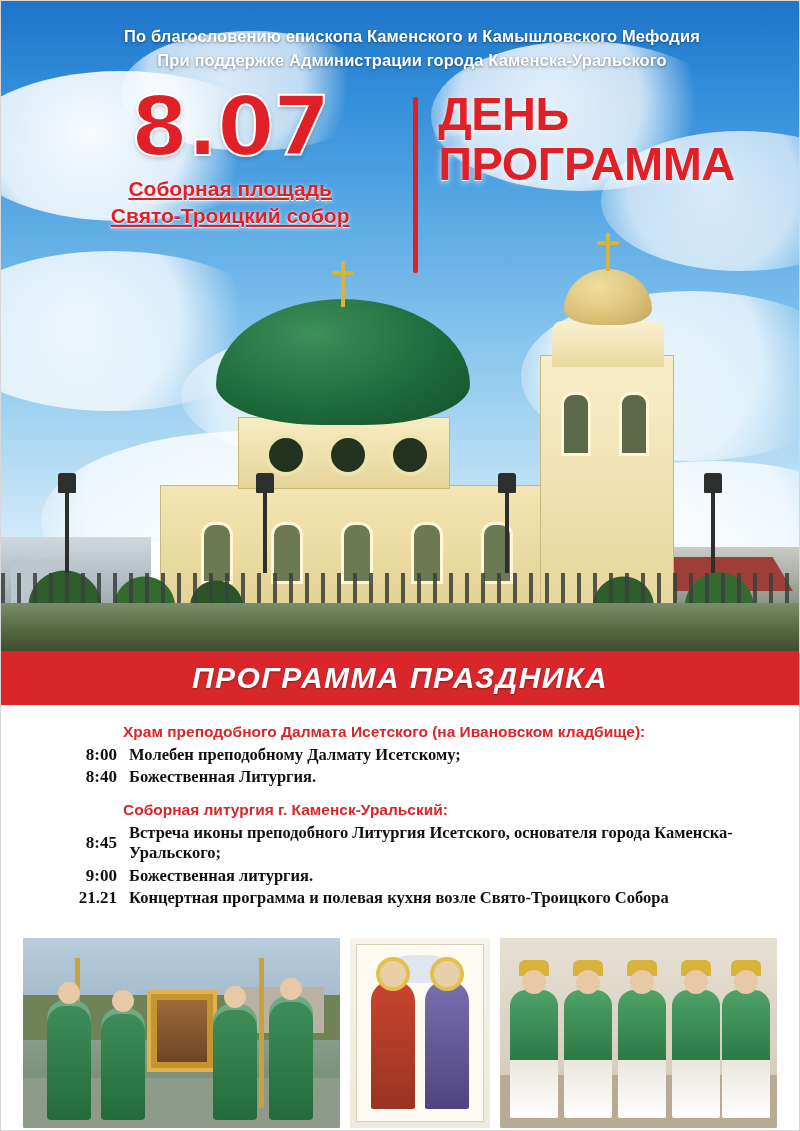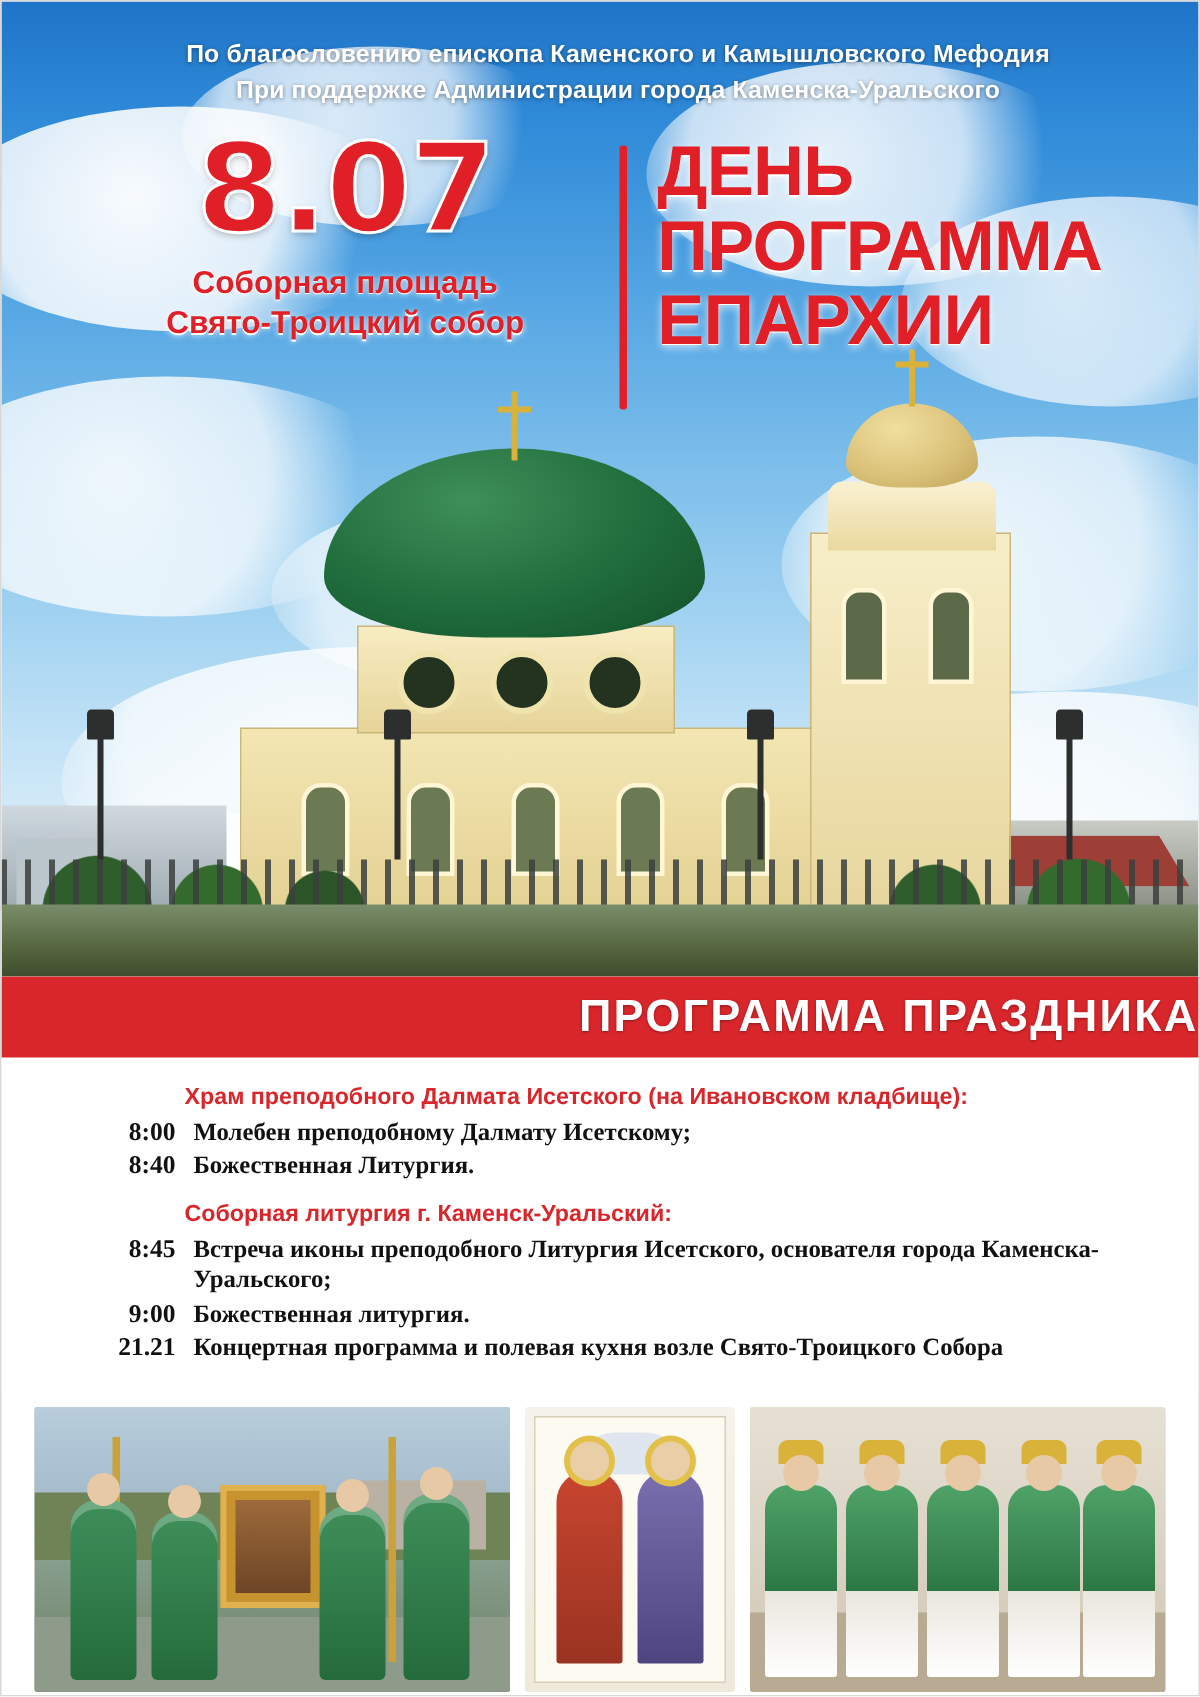--- a/index.html
+++ b/index.html
@@ -94,20 +94,21 @@
     text-shadow: 0 2px 5px rgba(0,0,0,.25);
     letter-spacing: -1px;
   }
   .place {
     margin-top: 12px;
     font-weight: bold;
     font-size: 21px;
     line-height: 1.28;
     color: #e01f26;
     text-shadow: 0 1px 0 #ffffff, 0 1px 4px rgba(255,255,255,.9);
+    text-decoration: underline;
   }
   .divider-bar {
     width: 5px;
     background: #e01f26;
     margin-top: 8px;
     height: 176px;
     border-radius: 2px;
   }
   .headline-right {
     padding-left: 20px;
@@ -241,21 +242,22 @@
     background:#23331f; border:4px solid #efe3ae;
   }
 
   
   .program-banner {
     position: relative;
     height: 54px;
     background: #d9262b;
     display: flex;
     align-items: center;
-    justify-content: flex-end;
+    justify-content: center;
+    font-style: italic;
   }
   .program-banner .pb-text {
     color:#fff;
     font-weight:bold;
     font-size: 30px;
     letter-spacing: 1.5px;
     text-shadow: 0 1px 2px rgba(0,0,0,.35);
   }
 
   
@@ -266,21 +268,21 @@
   .sched-group { margin-bottom: 14px; }
   .sched-head {
     color:#d9262b;
     font-weight:bold;
     font-size:15.5px;
     margin-left: 100px;
     margin-bottom: 4px;
   }
   .sched-row {
     display:flex;
-    align-items:flex-start;
+    align-items:center;
     margin-bottom: 2px;
   }
   .sched-time {
     width: 94px;
     flex: 0 0 94px;
     text-align:right;
     padding-right: 12px;
     font-weight: bold;
     font-size: 17px;
     color:#111;
@@ -390,21 +392,20 @@
         <div class="bigdate">8.07</div>
         <div class="place">
           <div>Соборная площадь</div>
           <div>Свято-Троицкий собор</div>
         </div>
       </div>
       <div class="divider-bar"></div>
       <div class="headline-right">
         <div class="title-line">ДЕНЬ</div>
         <div class="title-line">ПРОГРАММА</div>
-        <div class="title-line">ЕПАРХИИ</div>
       </div>
     </div>
 
     <div class="cathedral-wrap">
       <div class="city-left"></div>
       <div class="city-right"></div>
       <div class="roof-right"></div>
 
       <div class="church">
         <div class="nave">

